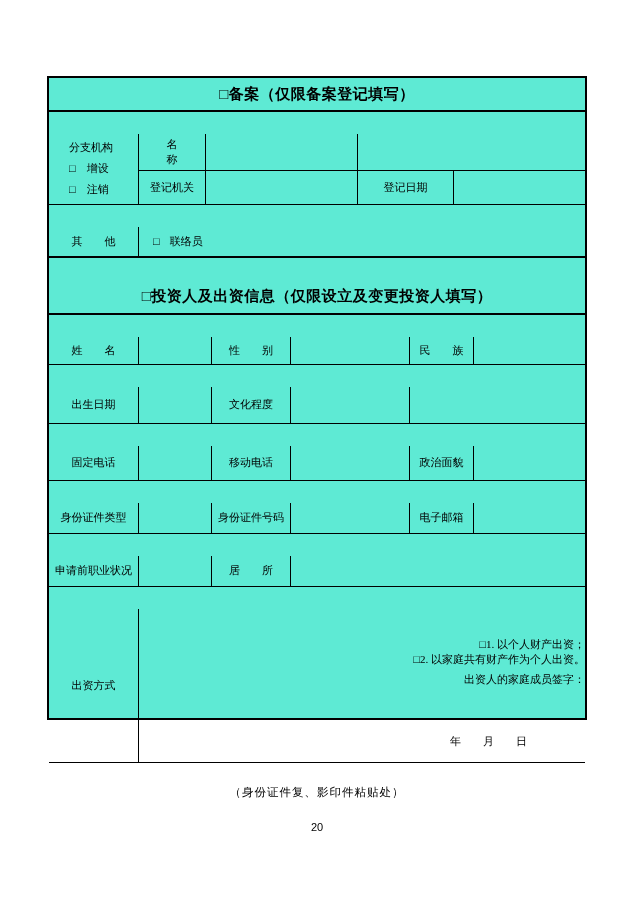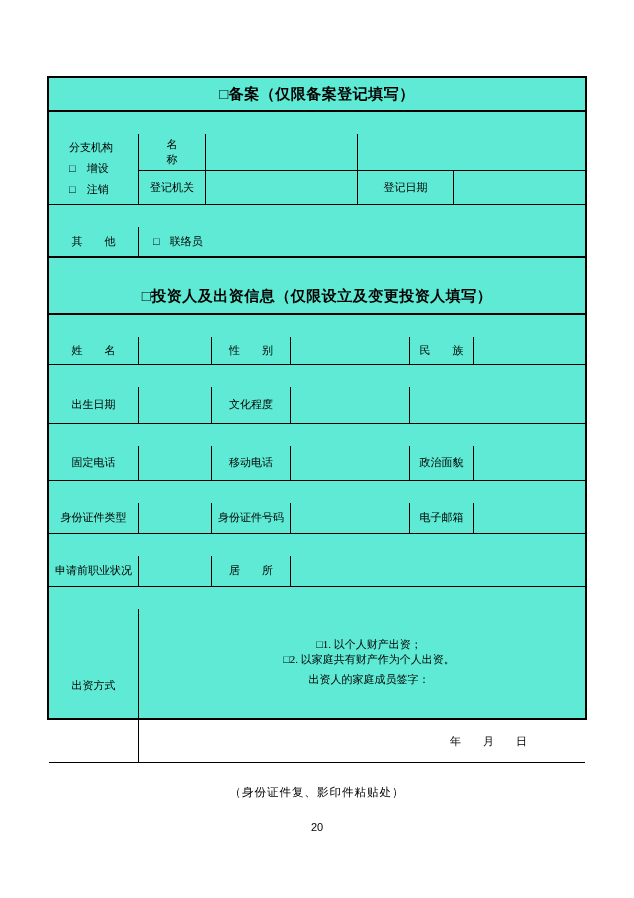--- a/index.html
+++ b/index.html
@@ -59,21 +59,21 @@
   .branch-cell .opt { display:flex; align-items:center; }
   .branch-cell .cb { margin-right:11px; }
 
   .vertical-label { flex-direction:column; justify-content:center; line-height:15px; }
 
   .left-pad { justify-content:flex-start; padding-left:14px; }
   .left-pad .cb { margin-right:10px; }
 
   .contrib-cell {
     position:relative;
-    flex-direction:column; align-items:center; justify-content:flex-start;
+    flex-direction:column; align-items:flex-end; justify-content:flex-start;
     padding:28px 0 16px 14px;
   }
   .contrib-cell .line { line-height:15px; }
   .contrib-cell .sig { margin-top:5px; }
   .contrib-date { position:absolute; right:58px; bottom:13px; }
 
   .paste-cell { font-size:11.5px; letter-spacing:1px; }
 
   .page-number {
     position:absolute; top:821px; left:0; width:634px;

